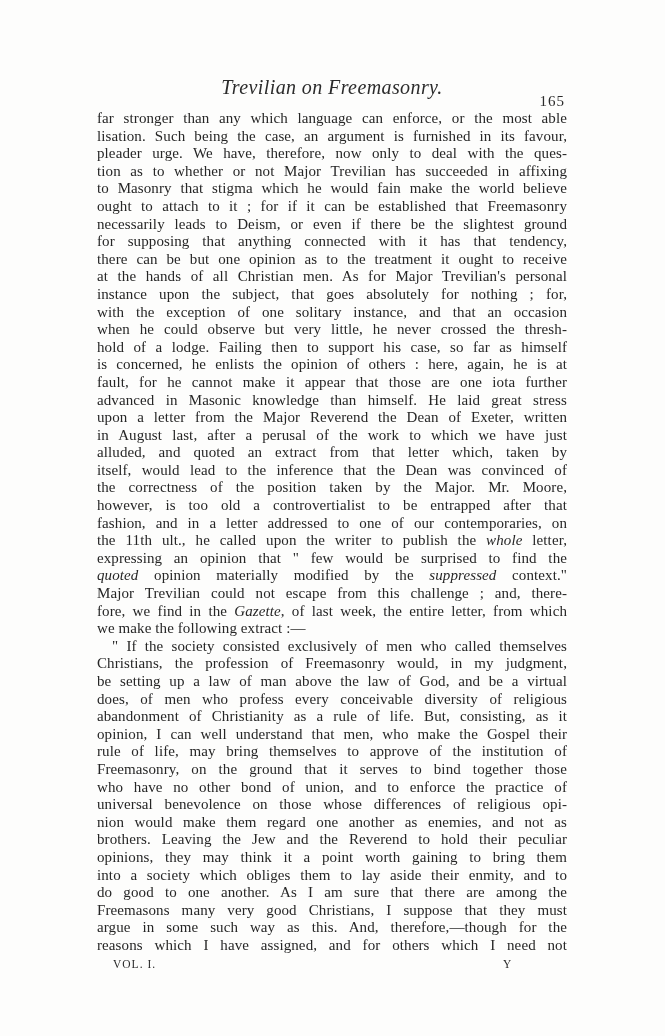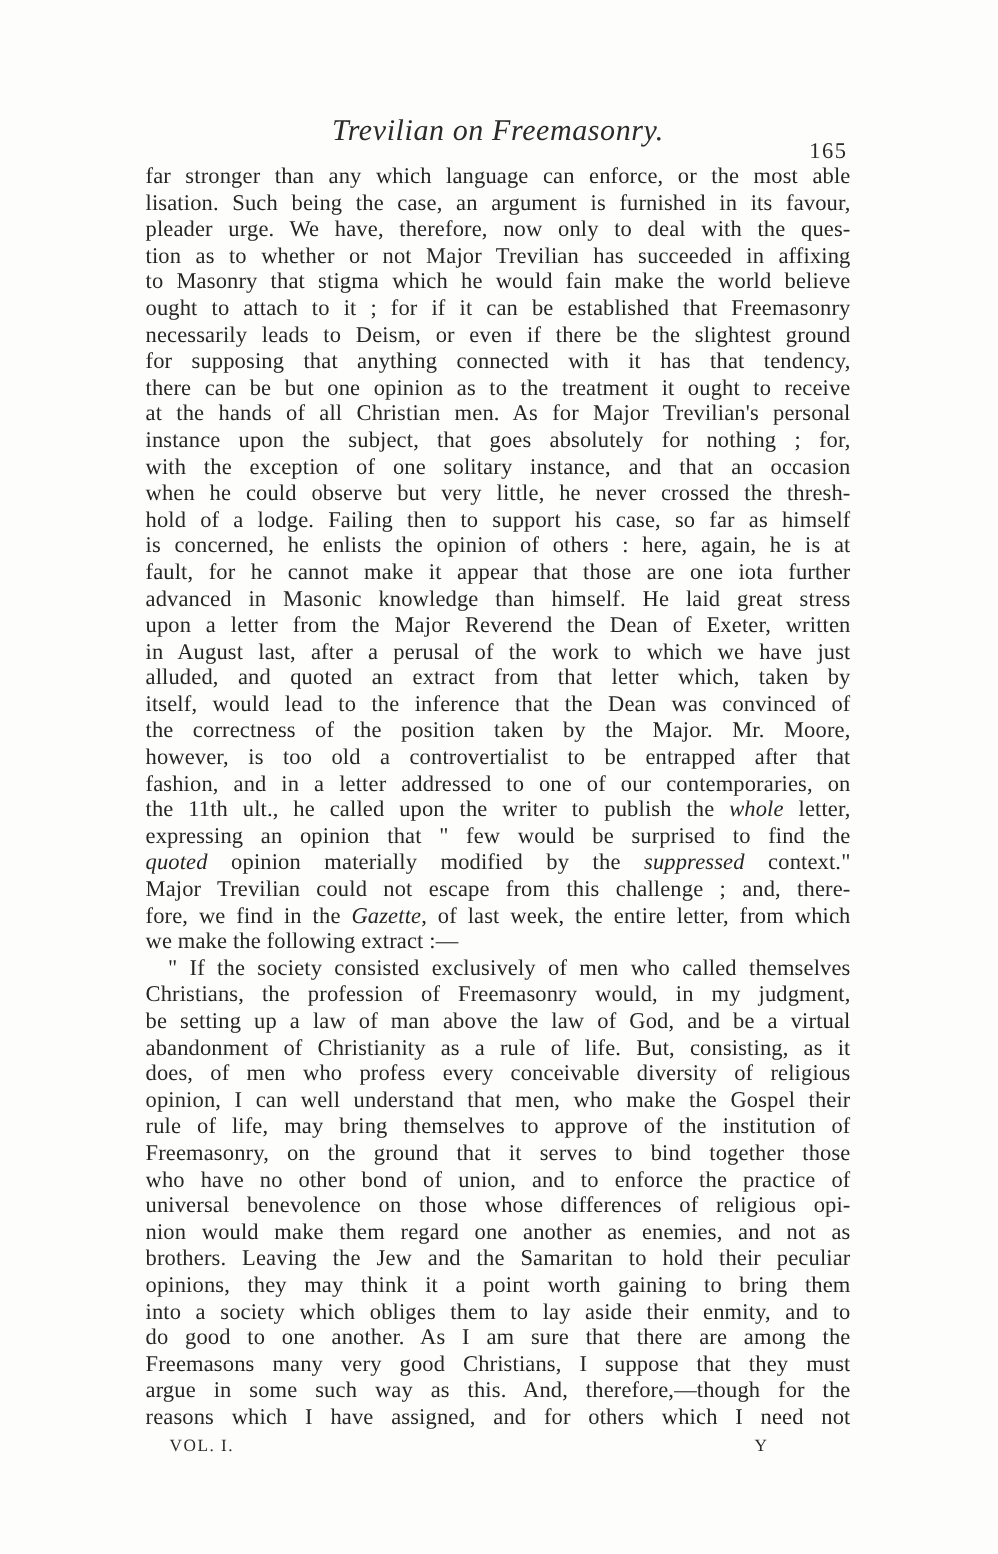--- a/index.html
+++ b/index.html
@@ -125,29 +125,29 @@
         <div class="line"><span>fashion, and in a letter addressed to one of our contemporaries, on</span></div>
         <div class="line"><span>the 11th ult., he called upon the writer to publish the </span><span class="it">whole</span><span> letter,</span></div>
         <div class="line"><span>expressing an opinion that " few would be surprised to find the</span></div>
         <div class="line"><span class="it">quoted</span><span> opinion materially modified by the </span><span class="it">suppressed</span><span> context."</span></div>
         <div class="line"><span>Major Trevilian could not escape from this challenge ; and, there-</span></div>
         <div class="line"><span>fore, we find in the </span><span class="it">Gazette</span><span>, of last week, the entire letter, from which</span></div>
         <div class="line left"><span>we make the following extract :—</span></div>
         <div class="line indent"><span>" If the society consisted exclusively of men who called themselves</span></div>
         <div class="line"><span>Christians, the profession of Freemasonry would, in my judgment,</span></div>
         <div class="line"><span>be setting up a law of man above the law of God, and be a virtual</span></div>
+        <div class="line"><span>does, of men who profess every conceivable diversity of religious</span></div>
         <div class="line"><span>abandonment of Christianity as a rule of life. But, consisting, as it</span></div>
-        <div class="line"><span>does, of men who profess every conceivable diversity of religious</span></div>
         <div class="line"><span>opinion, I can well understand that men, who make the Gospel their</span></div>
         <div class="line"><span>rule of life, may bring themselves to approve of the institution of</span></div>
         <div class="line"><span>Freemasonry, on the ground that it serves to bind together those</span></div>
         <div class="line"><span>who have no other bond of union, and to enforce the practice of</span></div>
         <div class="line"><span>universal benevolence on those whose differences of religious opi-</span></div>
         <div class="line"><span>nion would make them regard one another as enemies, and not as</span></div>
-        <div class="line"><span>brothers. Leaving the Jew and the Samaritan to hold their peculiar</span></div>
+        <div class="line"><span>brothers. Leaving the Jew and the Reverend to hold their peculiar</span></div>
         <div class="line"><span>opinions, they may think it a point worth gaining to bring them</span></div>
         <div class="line"><span>into a society which obliges them to lay aside their enmity, and to</span></div>
         <div class="line"><span>do good to one another. As I am sure that there are among the</span></div>
         <div class="line"><span>Freemasons many very good Christians, I suppose that they must</span></div>
         <div class="line"><span>argue in some such way as this. And, therefore,—though for the</span></div>
         <div class="line"><span>reasons which I have assigned, and for others which I need not</span></div>
       </div>
 
     <div class="page-footer">
       <span class="volume-label">VOL. I.</span>

